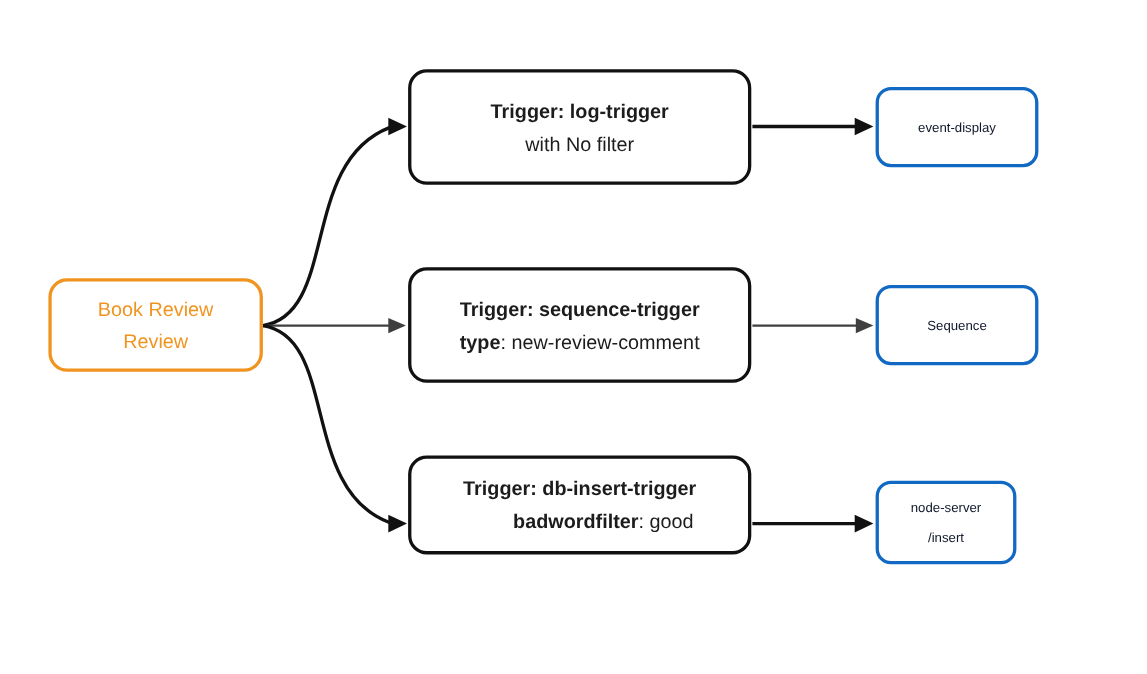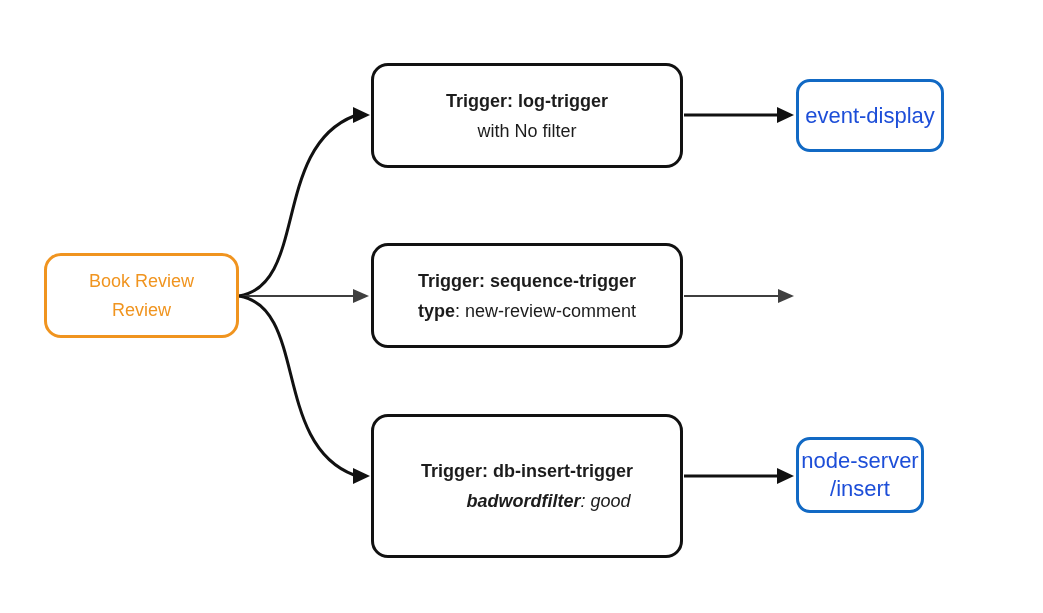--- a/index.html
+++ b/index.html
@@ -37,34 +37,34 @@
   }
   .trigger {
     border: 3px solid #111111;
     border-radius: 17px;
     color: #1c1c1c;
     font-size: 18px;
     line-height: 30px;
   }
   .trigger-1 { left: 371px; top: 63px;  width: 312px; height: 105px; }
   .trigger-2 { left: 371px; top: 243px; width: 312px; height: 105px; }
-  .trigger-3 { left: 371px; top: 414px; width: 312px; height: 144px; }
+  .trigger-3 { left: 371px; top: 414px; width: 312px; height: 90px; }
   .dest {
     border: 3px solid #1169C4;
     border-radius: 14px;
-    color: #1d4ed8;
-    font-size: 22px;
+    color: #0f172a;
+    font-size: 12px;
     line-height: 28px;
   }
   .dest-1 { left: 796px; top: 79px;  width: 148px; height: 73px; }
   .dest-2 { left: 796px; top: 259px; width: 148px; height: 73px; }
   .dest-3 { left: 796px; top: 437px; width: 128px; height: 76px; }
   .bold { font-weight: bold; }
   .line { white-space: nowrap; }
-  .indent-right { padding-left: 43px; font-style: italic; }
+  .indent-right { padding-left: 43px; }
 </style>
 </head>
 <body>
 
 <div id="stage">
 
   <svg id="arrow-layer" viewBox="0 0 1043 613" xmlns="http://www.w3.org/2000/svg">
 
     <path d="M 239 296 C 308 285, 272 148, 354 116" fill="none" stroke="#111111" stroke-width="3"></path>
     <polygon points="353,107 370,115 353,123" fill="#111111"></polygon>
@@ -102,19 +102,22 @@
 
   <div class="node trigger trigger-3">
     <div class="line bold">Trigger: db-insert-trigger</div>
     <div class="line indent-right"><span class="bold">badwordfilter</span><span>: good</span></div>
   </div>
 
   <div class="node dest dest-1">
     <div class="line">event-display</div>
   </div>
 
+  <div class="node dest dest-2">
+    <div class="line">Sequence</div>
+  </div>
 
   <div class="node dest dest-3">
     <div class="line">node-server</div>
     <div class="line">/insert</div>
   </div>
 
 </div>
 
 </body></html>

